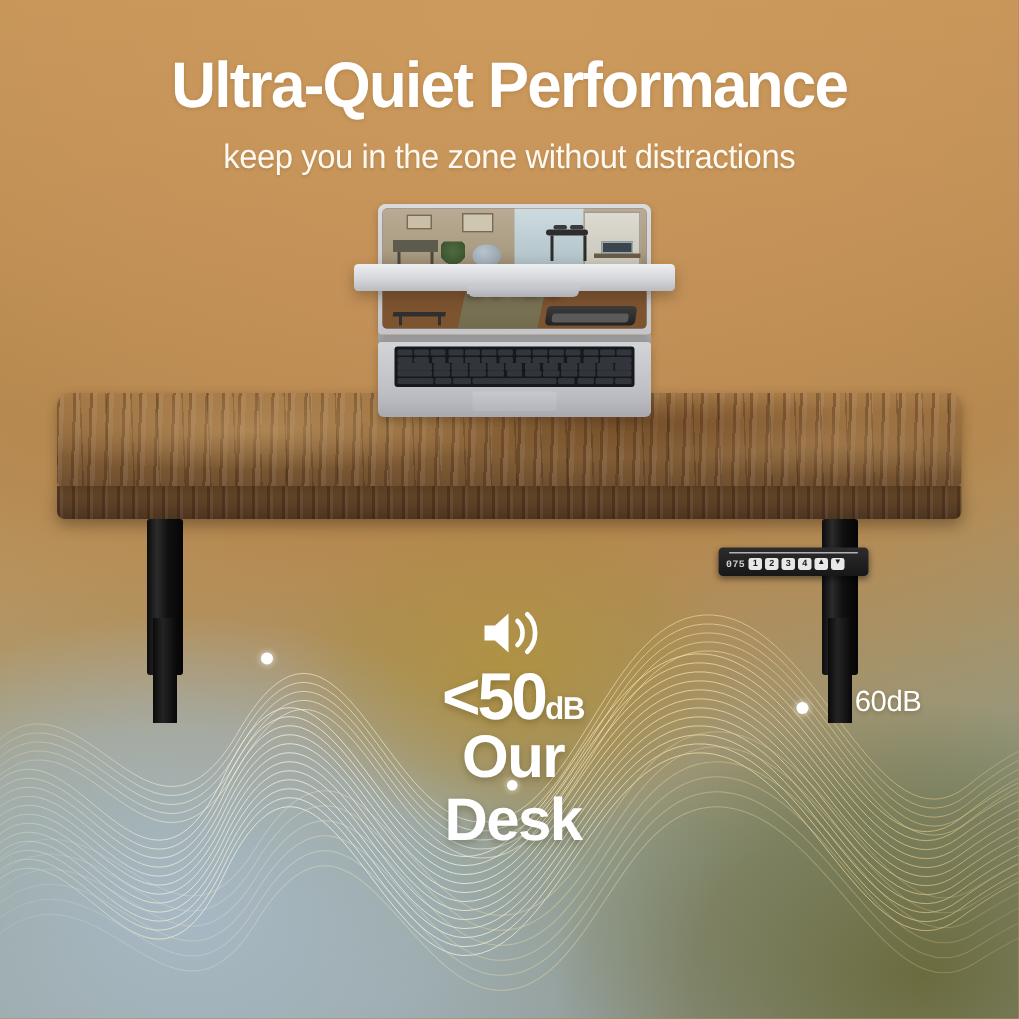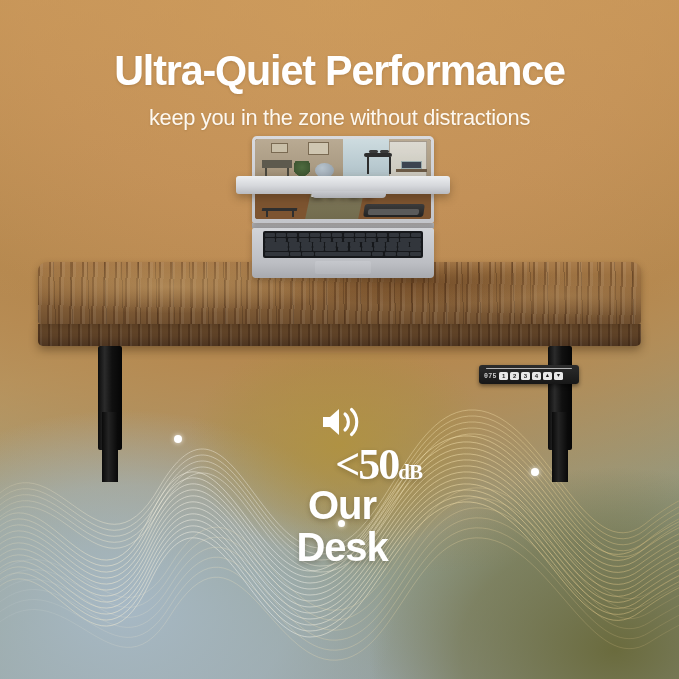--- a/index.html
+++ b/index.html
@@ -30,21 +30,21 @@
   .bg-gold{
     position:absolute; left:22%; top:52%; width:56%; height:34%;
     background:radial-gradient(50% 60% at 50% 40%, rgba(176,146,62,.85) 0%, rgba(170,142,64,.35) 55%, rgba(170,142,64,0) 80%);
   }
   .bg-topglow{
     position:absolute; left:0; right:0; top:0; height:44%;
     background:linear-gradient(180deg, rgba(208,158,92,.55) 0%, rgba(200,150,88,0) 100%);
   }
 
   
-  .headings{ position:absolute; left:0; right:0; top:48px; text-align:center; z-index:14; }
+  .headings{ position:absolute; left:0; right:0; top:35px; text-align:center; z-index:14; }
   .headline{
     color:#fff;
     font-size:43px;
     font-weight:bold;
     letter-spacing:-1.2px;
     line-height:1.06;
     transform:scaleX(.96);
     text-shadow:0 1px 3px rgba(90,60,25,.22);
   }
   .subhead{
@@ -223,23 +223,22 @@
   .lbl .big{ font-size:19.5px; line-height:1.12; letter-spacing:-.3px; }
   .lbl .sub{ font-size:19.5px; line-height:1.12; letter-spacing:-.3px; }
 
   .lbl-left{ left:52px; top:444px; width:150px; }
   .lbl-right{ left:528px; top:458px; width:128px; }
 
   .lbl-center{ left:262px; top:404px; width:160px; }
   .spk{ display:block; margin:0 auto 3px auto; }
   .ctr-line1{
     font-size:44px; font-weight:bold; line-height:.98; letter-spacing:-2px;
-    display:flex; align-items:baseline; justify-content:flex-end;
+    display:flex; align-items:baseline; justify-content:center;
     text-shadow:0 2px 5px rgba(60,50,25,.3);
-    font-family:Liberation Serif, serif;
   }
   .ctr-db{ font-size:21px; font-weight:bold; letter-spacing:-1px; }
   .ctr-line2{
     font-size:40px; font-weight:bold; line-height:1.04; letter-spacing:-1.1px;
     margin-top:-1px; text-shadow:0 2px 5px rgba(60,50,25,.3);
   }
 
   .dot{ position:absolute; width:8px; height:8px; border-radius:50%;
         background:#fff; z-index:16; box-shadow:0 0 5px rgba(255,255,255,.8); }
   .dot-l{ left:174px; top:435px; }
@@ -447,19 +446,20 @@
       <path d="M32.5 5.5 C39.5 12 39.5 24 32.5 30.5" stroke="#fff" stroke-width="3.1" fill="none" stroke-linecap="round"></path>
     </svg>
     <div class="ctr-line1">
       <span>&lt;50</span>
         <span class="ctr-db">dB</span>
     </div>
     <div class="ctr-line2">Our Desk</div>
   </div>
 
   <div class="lbl lbl-right">
+    <div class="big">60dB</div>
   </div>
 
   <div class="dot dot-l"></div>
   <div class="dot dot-c"></div>
   <div class="dot dot-r"></div>
 
 </div>
 
 </body></html>

